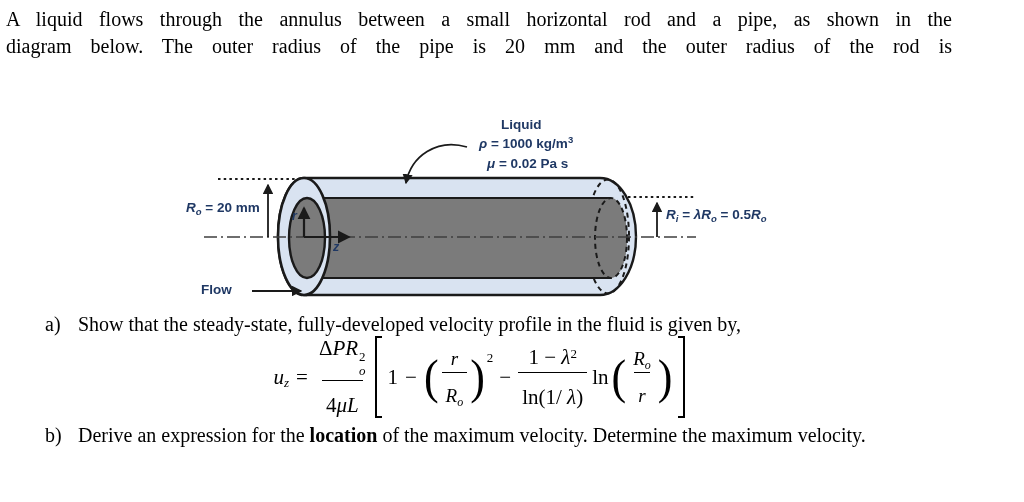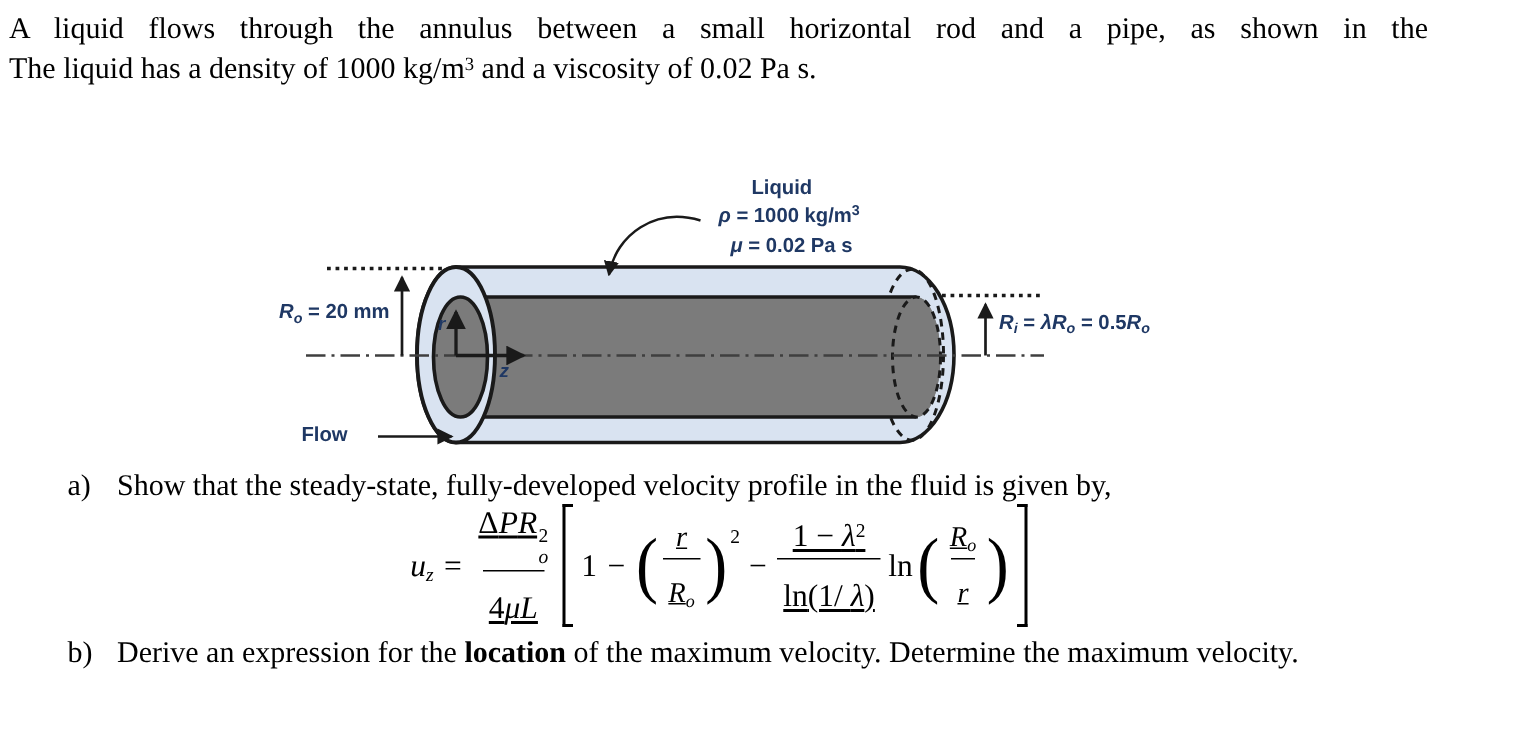--- a/index.html
+++ b/index.html
@@ -31,21 +31,21 @@
   .bi { font-weight:bold; }
 
   
   .equation { position:absolute; left:0; right:64px; top:334px; height:86px;
               display:flex; align-items:center; justify-content:center;
               font-size:21px; color:#000; }
   .atom { margin:0 2px; }
   .op { margin:0 5px; }
   .fn { margin:0 1px 0 3px; }
   .eqsub { font-size:13px; vertical-align:-0.25em; line-height:0; }
-  .frac { display:inline-flex; flex-direction:column; align-items:center; margin:0 2px;text-decoration:underline; }
+  .frac { display:inline-flex; flex-direction:column; align-items:center; margin:0 2px; }
   .frac .num { padding:0 4px 2px; white-space:nowrap; }
   .frac .den { border-top:1.7px solid #000; padding:12px 4px 0; white-space:nowrap; }
   .f2 { font-size:19px; }
   .ssk { display:inline-flex; flex-direction:column; align-items:center;
          font-size:13px; line-height:1.05; vertical-align:-0.45em; margin-left:1px; }
   .ssub { font-size:12px; vertical-align:-0.3em; line-height:0; }
   .s2 { font-size:13px; vertical-align:0.45em; line-height:0; }
   .pgroup { display:inline-flex; align-items:center; margin:0 1px; }
   .bigp { font-size:44px; line-height:0.8; transform:scaleY(1.12); font-style:normal; margin:0 1px; }
   .outsup { font-size:13px; align-self:flex-start; margin:2px 0 0 1px; }
@@ -53,21 +53,21 @@
   .sqbr.left  { border:2.2px solid #000; border-right:none; margin:0 4px 0 3px; }
   .sqbr.right { border:2.2px solid #000; border-left:none;  margin:0 3px 0 4px; }
 </style>
 </head>
 <body>
 
 <div class="page">
 
   <div class="intro">
     <div class="jline">A liquid flows through the annulus between a small horizontal rod and a pipe, as shown in the</div>
-    <div class="jline last"><span>The liquid has a density of 1000 kg/m</span><sup>3</sup><span> and a viscosity of 0.02 Pa s.</span></div>
+    <div class="jline">diagram below. The outer radius of the pipe is 20 mm and the outer radius of the rod is</div>
   </div>
 
   <div class="diagram">
     <svg width="1024" height="200" viewBox="0 0 1024 200">
       <defs>
         <marker id="ah" viewBox="0 0 6 6" markerWidth="6" markerHeight="6" refX="5.2" refY="3" orient="auto">
           <path d="M0,0 L6,3 L0,6 Z" fill="#1a1a1a"></path>
         </marker>
       </defs>
 

